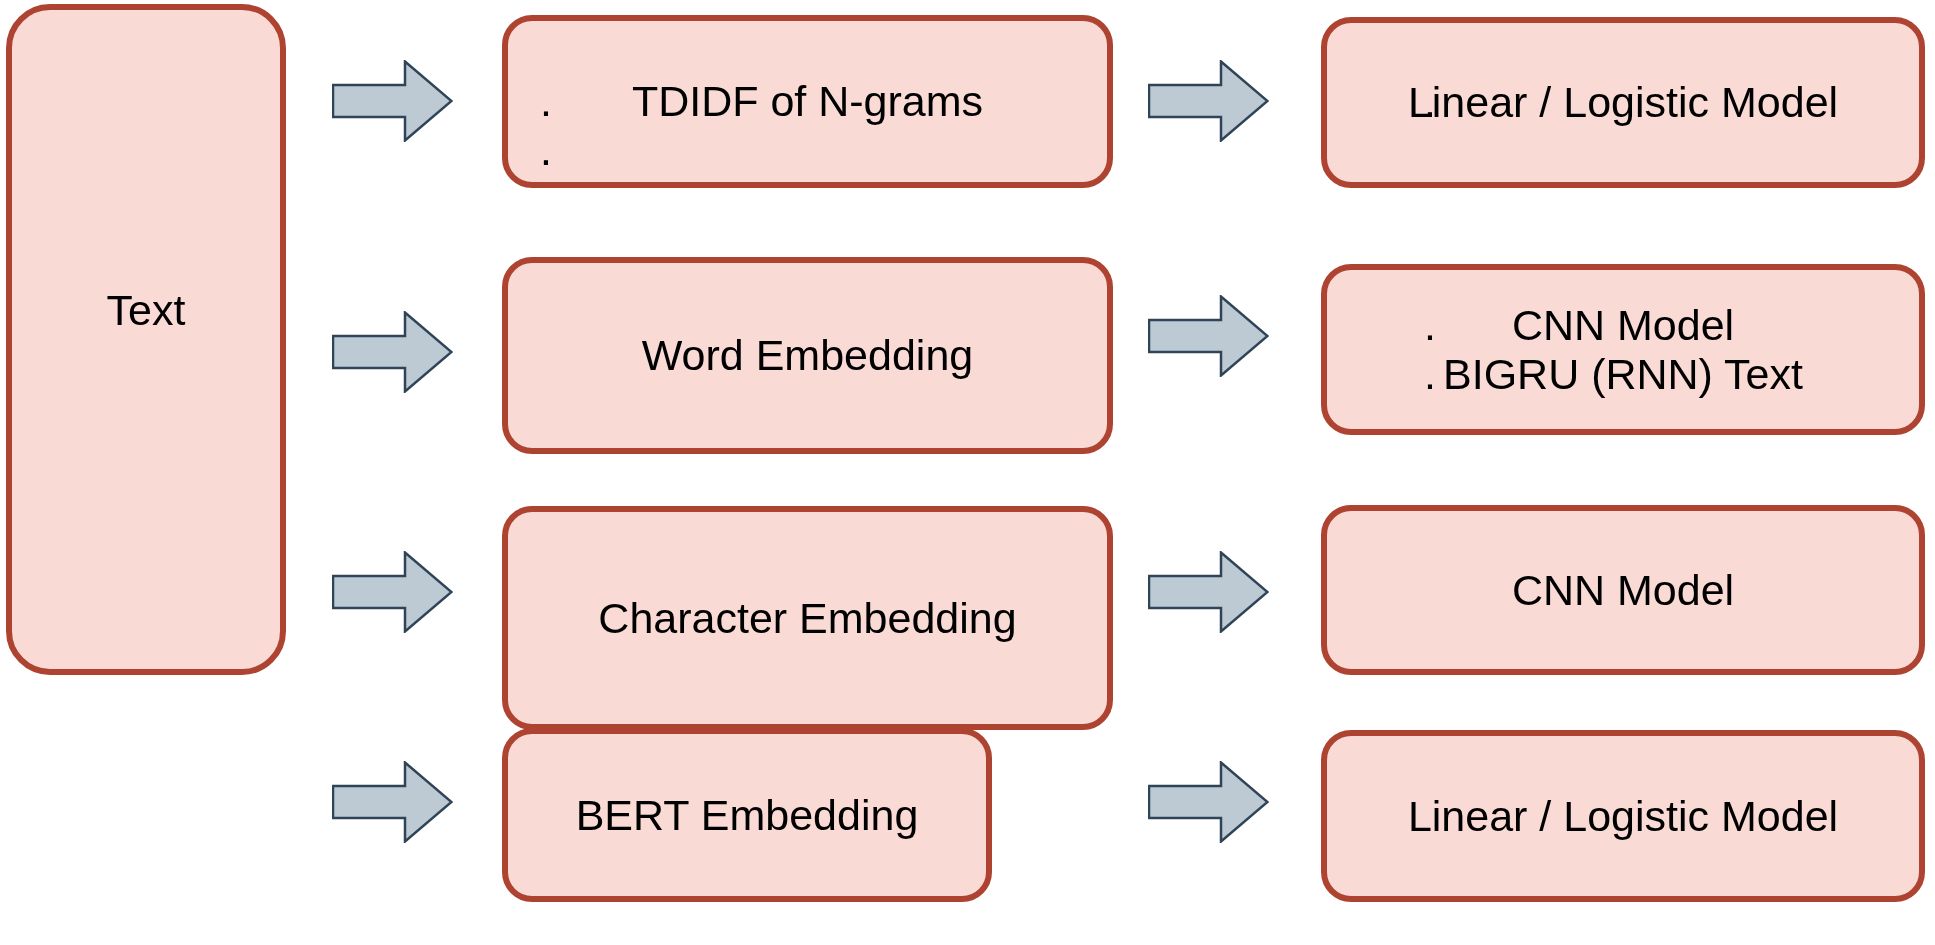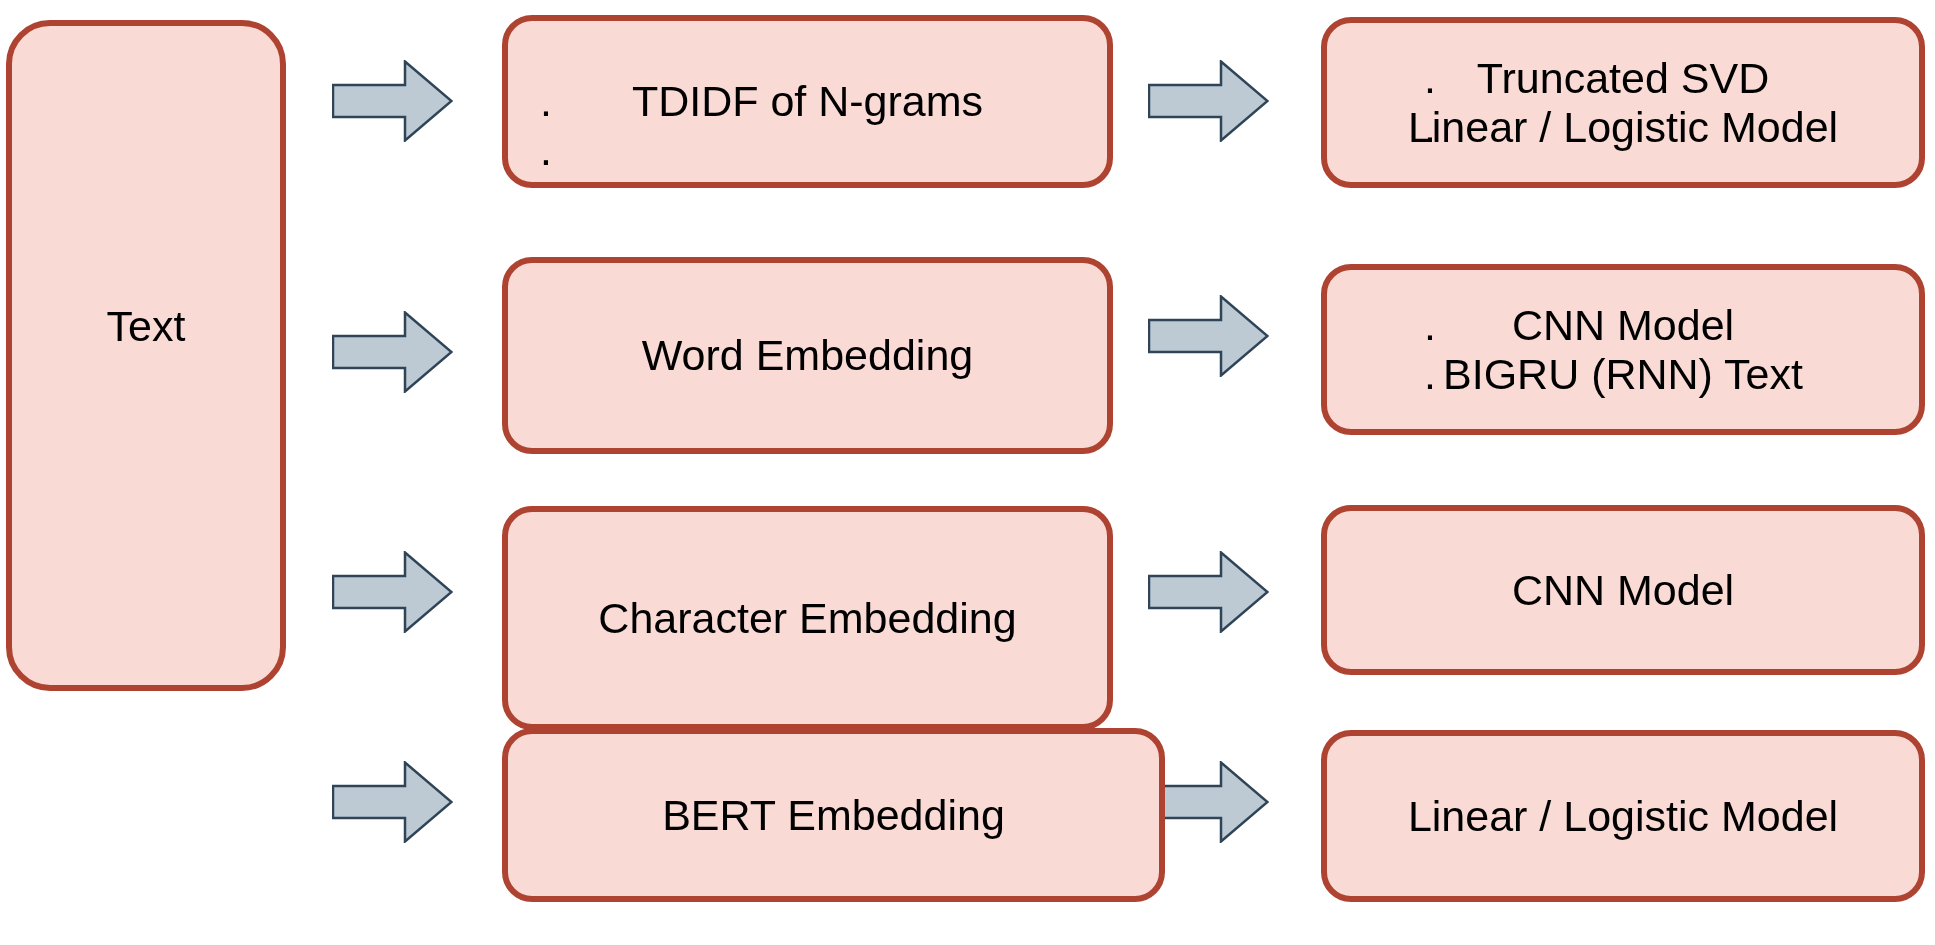--- a/index.html
+++ b/index.html
@@ -61,21 +61,21 @@
     stroke: var(--arrow-border, #2F4456);
     stroke-width: 2.5;
     stroke-linejoin: miter;
   }
 </style>
 </head>
 <body>
 
 <div id="canvas">
 
-  <div class="box source-box" style="left:6px; top:20px; width:280px; height:671px;">
+  <div class="box source-box" style="left:6px; top:4px; width:280px; height:671px;">
     <div class="stack">
       <div class="line">Text</div>
     </div>
   </div>
 
   <svg class="arrow" style="left:332px; top:60px;" viewBox="0 0 121 82">
     <polygon points="1,25 73,25 73,1.5 119.5,41 73,80.5 73,57 1,57"></polygon>
   </svg>
   <svg class="arrow" style="left:1148px; top:60px;" viewBox="0 0 121 82">
     <polygon points="1,25 73,25 73,1.5 119.5,41 73,80.5 73,57 1,57"></polygon>
@@ -90,21 +90,20 @@
       <span class="bullet">.</span>
     </div>
     <div class="line">
       <span class="bullet">.</span>
     </div>
   </div>
 
   <div class="box bullet-far" style="left:1321px; top:17px; width:604px; height:171px;">
     <div class="line">
       <span class="bullet">.</span>
-      <span>Truncated SVD</span>
     </div>
     <div class="line">
       <span class="bullet">.</span>
       <span>Linear / Logistic Model</span>
     </div>
   </div>
 
   <svg class="arrow" style="left:332px; top:311px;" viewBox="0 0 121 82">
     <polygon points="1,25 73,25 73,1.5 119.5,41 73,80.5 73,57 1,57"></polygon>
   </svg>
@@ -142,21 +141,21 @@
     <div class="line">CNN Model</div>
   </div>
 
   <svg class="arrow" style="left:332px; top:761px;" viewBox="0 0 121 82">
     <polygon points="1,25 73,25 73,1.5 119.5,41 73,80.5 73,57 1,57"></polygon>
   </svg>
   <svg class="arrow" style="left:1148px; top:761px;" viewBox="0 0 121 82">
     <polygon points="1,25 73,25 73,1.5 119.5,41 73,80.5 73,57 1,57"></polygon>
   </svg>
 
-  <div class="box" style="left:502px; top:728px; width:663px; height:174px;">
+  <div class="box" style="left:502px; top:728px; width:490px; height:174px;">
     <div class="line">BERT Embedding</div>
   </div>
 
   <div class="box" style="left:1321px; top:730px; width:604px; height:172px;">
     <div class="line">Linear / Logistic Model</div>
   </div>
 
 </div>
 
 </body></html>

